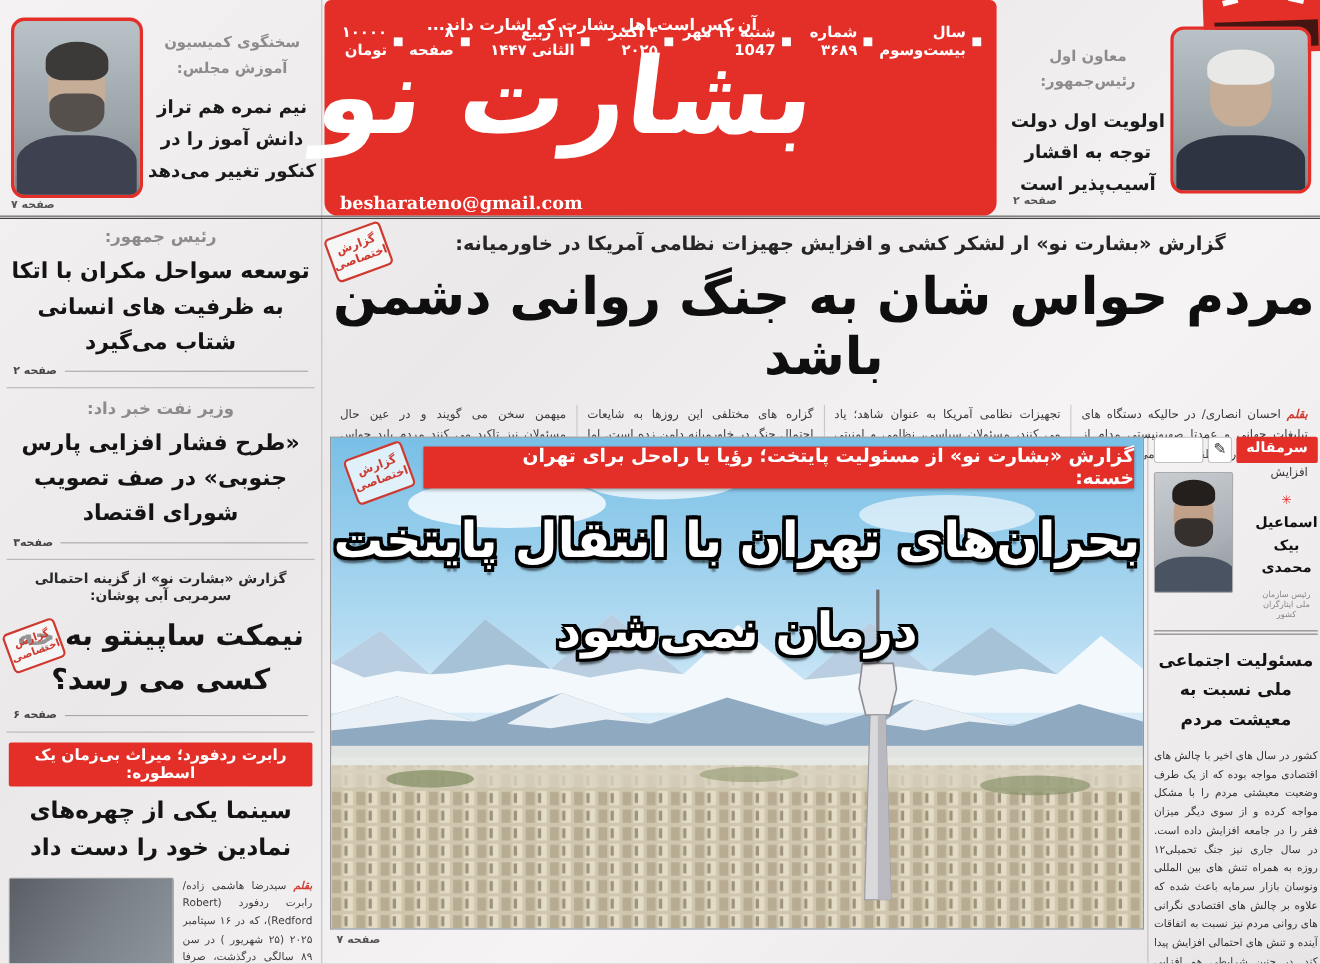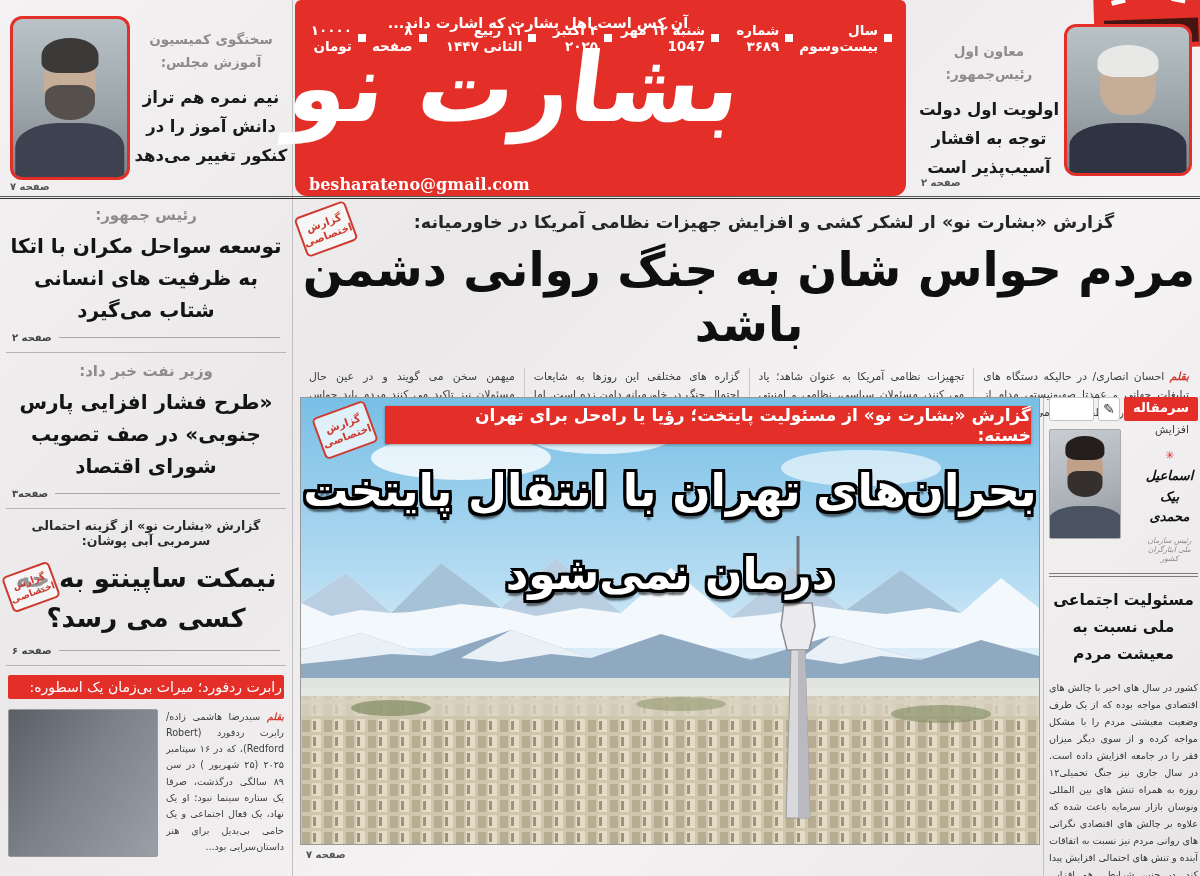--- a/index.html
+++ b/index.html
@@ -93,21 +93,21 @@
   .lstory { position:relative; text-align:center; padding:2px 4px; }
   .lstory .kicker { color:#8e8b8c; font-size:15px; font-weight:bold; }
   .lstory .headline { color:#141414; font-size:20px; font-weight:bold; line-height:1.6; margin-top:6px; }
   .lstory .body { font-size:10px; line-height:1.62; color:#3c3c3c; text-align:justify; margin-top:8px; padding:0 2px; }
   .pageref { display:flex; align-items:center; gap:7px; margin-top:6px; padding:0 4px; }
   .pageref .rule { flex:1; height:1px; background:#a9a6a7; }
   .pageref .pg { font-size:10px; font-weight:bold; color:#444; }
   #story3 .kicker { color:#2a2a2a; font-size:12.5px; }
   #story3 .headline { font-size:26px; line-height:1.55; margin-top:10px; }
   #story3-stamp { position:absolute; left:2px; top:52px; width:50px; height:38px; font-size:9.5px; }
-  #story4-banner { color:#fff; font-size:14px; font-weight:normal; text-align:right;
+  #story4-banner { color:#fff; font-size:14px; font-weight:bold; text-align:center;
     padding:4px 2px; border-radius:2px; }
   #story4 .headline { font-size:21px; }
   #story4-row { display:flex; gap:8px; margin-top:10px; text-align:right; }
   #story4-body { flex:1; font-size:9.6px; line-height:1.7; color:#3c3c3c; text-align:justify; height:148px; overflow:hidden; }
   #story4-photo { flex:0 0 150px; height:148px; border:1px solid #999; border-radius:2px; position:relative; overflow:hidden;
     background:linear-gradient(125deg,#5a5f66 0%,#7b8189 45%,#9aa0a8 100%); }
 
   
   #photo-wrap { position:absolute; left:300px; top:397px; width:740px; height:448px;
     border:1px solid #9a9798; background:#bcd9ec; }
@@ -124,21 +124,21 @@
   #photo-caption { position:absolute; left:306px; top:849px; font-size:10px; font-weight:bold; color:#555; }
 
   
   #editorial { position:absolute; left:1049px; top:397px; width:149px; bottom:0; }
   #ed-header { display:flex; align-items:stretch; gap:4px; height:24px; }
   #ed-label { color:#fff; font-size:13px; font-weight:bold; padding:3px 9px 0;
     border-radius:2px; }
   #ed-pen { width:22px; background:#fff; border:1px solid #c5c2c3; border-radius:3px;
     display:flex; align-items:center; justify-content:center; font-size:14px; color:#333; }
   #ed-header .spacer { flex:1; background:#fff; border:1px solid #c5c2c3; border-radius:3px; }
-  #ed-authorrow { display:flex; gap:20px; margin-top:8px;font-style:italic; }
+  #ed-authorrow { display:flex; gap:20px; margin-top:8px; }
   #ed-authortext { flex:1; text-align:center; padding-top:16px; }
   #ed-mark { color:#e42f29; font-size:11px; }
   #ed-author { font-size:13px; font-weight:bold; color:#111; line-height:1.6; }
   #ed-authortitle { font-size:7.5px; color:#8a8788; margin-top:8px; }
   #ed-photo { flex:0 0 72px; height:110px; border:1px solid #aaa; border-radius:2px; position:relative; overflow:hidden;
     background:linear-gradient(160deg,#c9cdd2 0%,#aab0b6 60%,#8d949b 100%); }
   #ed-photo .head { position:absolute; left:50%; top:12%; width:52%; height:46%;
     transform:translateX(-50%); border-radius:46% 46% 42% 42%; background:#c0a088; }
   #ed-photo .hair { position:absolute; left:50%; top:6%; width:56%; height:22%;
     transform:translateX(-50%); border-radius:50% 50% 30% 30%; background:#241f1d; }
@@ -279,20 +279,21 @@
       </div>
       <div class="headline">نیمکت ساپینتو به چه کسی می رسد؟</div>
       <div class="pageref">
           <span class="rule"></span>
           <span class="pg">صفحه ۶</span>
         </div>
     </div>
     <div class="lrule"></div>
     <div class="lstory" id="story4">
       <div id="story4-banner" class="red">رابرت ردفورد؛ میراث بی‌زمان یک اسطوره:</div>
+      <div class="headline">سینما یکی از چهره‌های نمادین خود را دست داد</div>
       <div id="story4-row">
         <div id="story4-body">
           <span class="byline">بقلم</span>
           <span>سیدرضا هاشمی زاده/ رابرت ردفورد (Robert Redford)، که در ۱۶ سپتامبر ۲۰۲۵ (۲۵ شهریور ) در سن ۸۹ سالگی درگذشت، صرفا یک ستاره سینما نبود؛ او یک نهاد، یک فعال اجتماعی و یک حامی بی‌بدیل برای هنر داستان‌سرایی بود...</span>
         </div>
         <div id="story4-photo">
           
         </div>
       </div>
 

